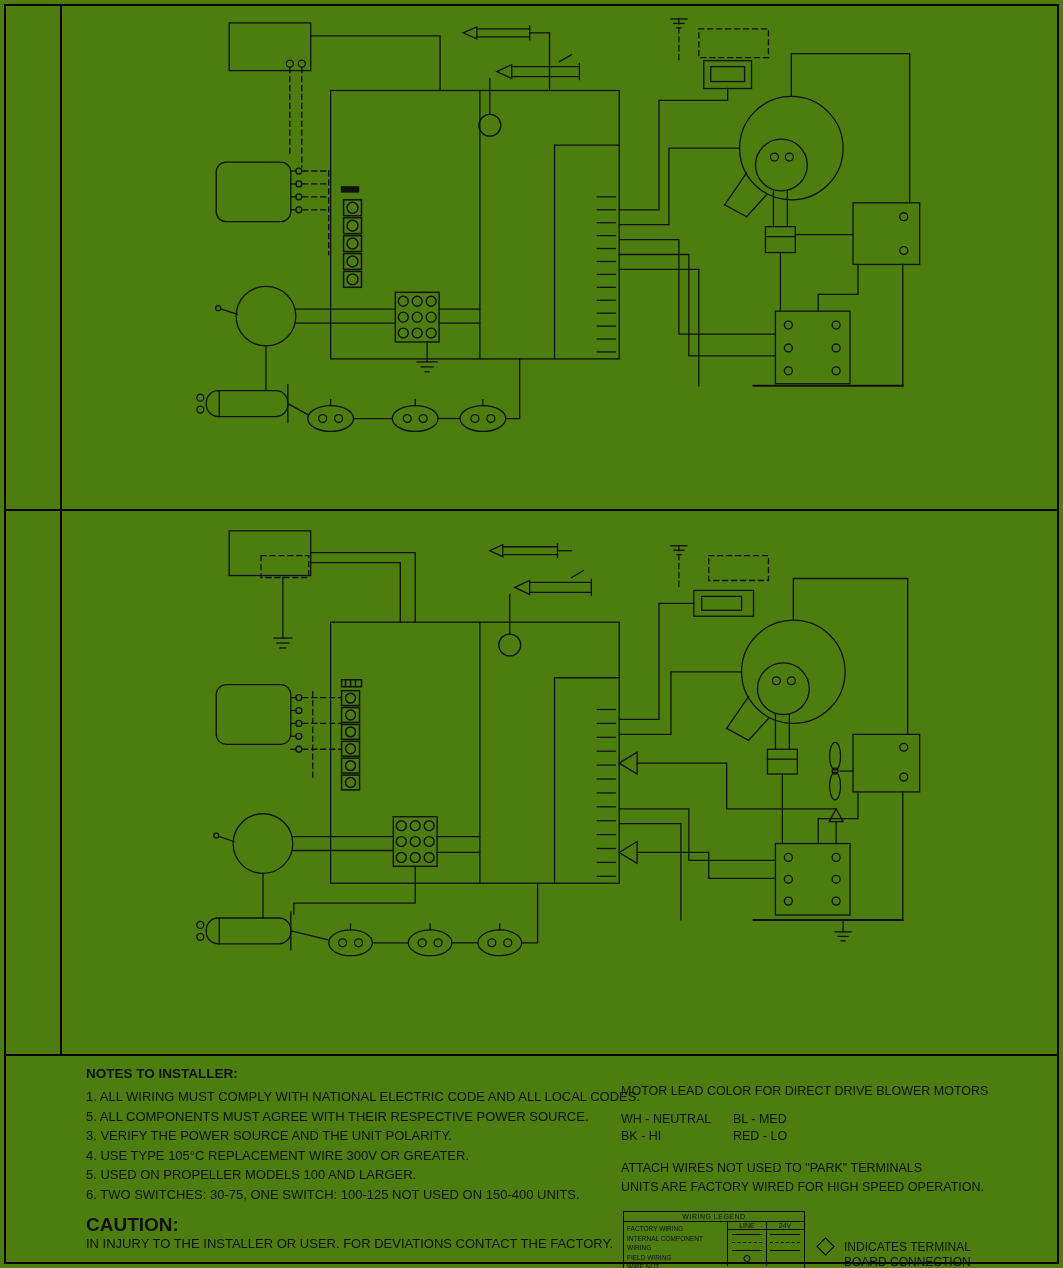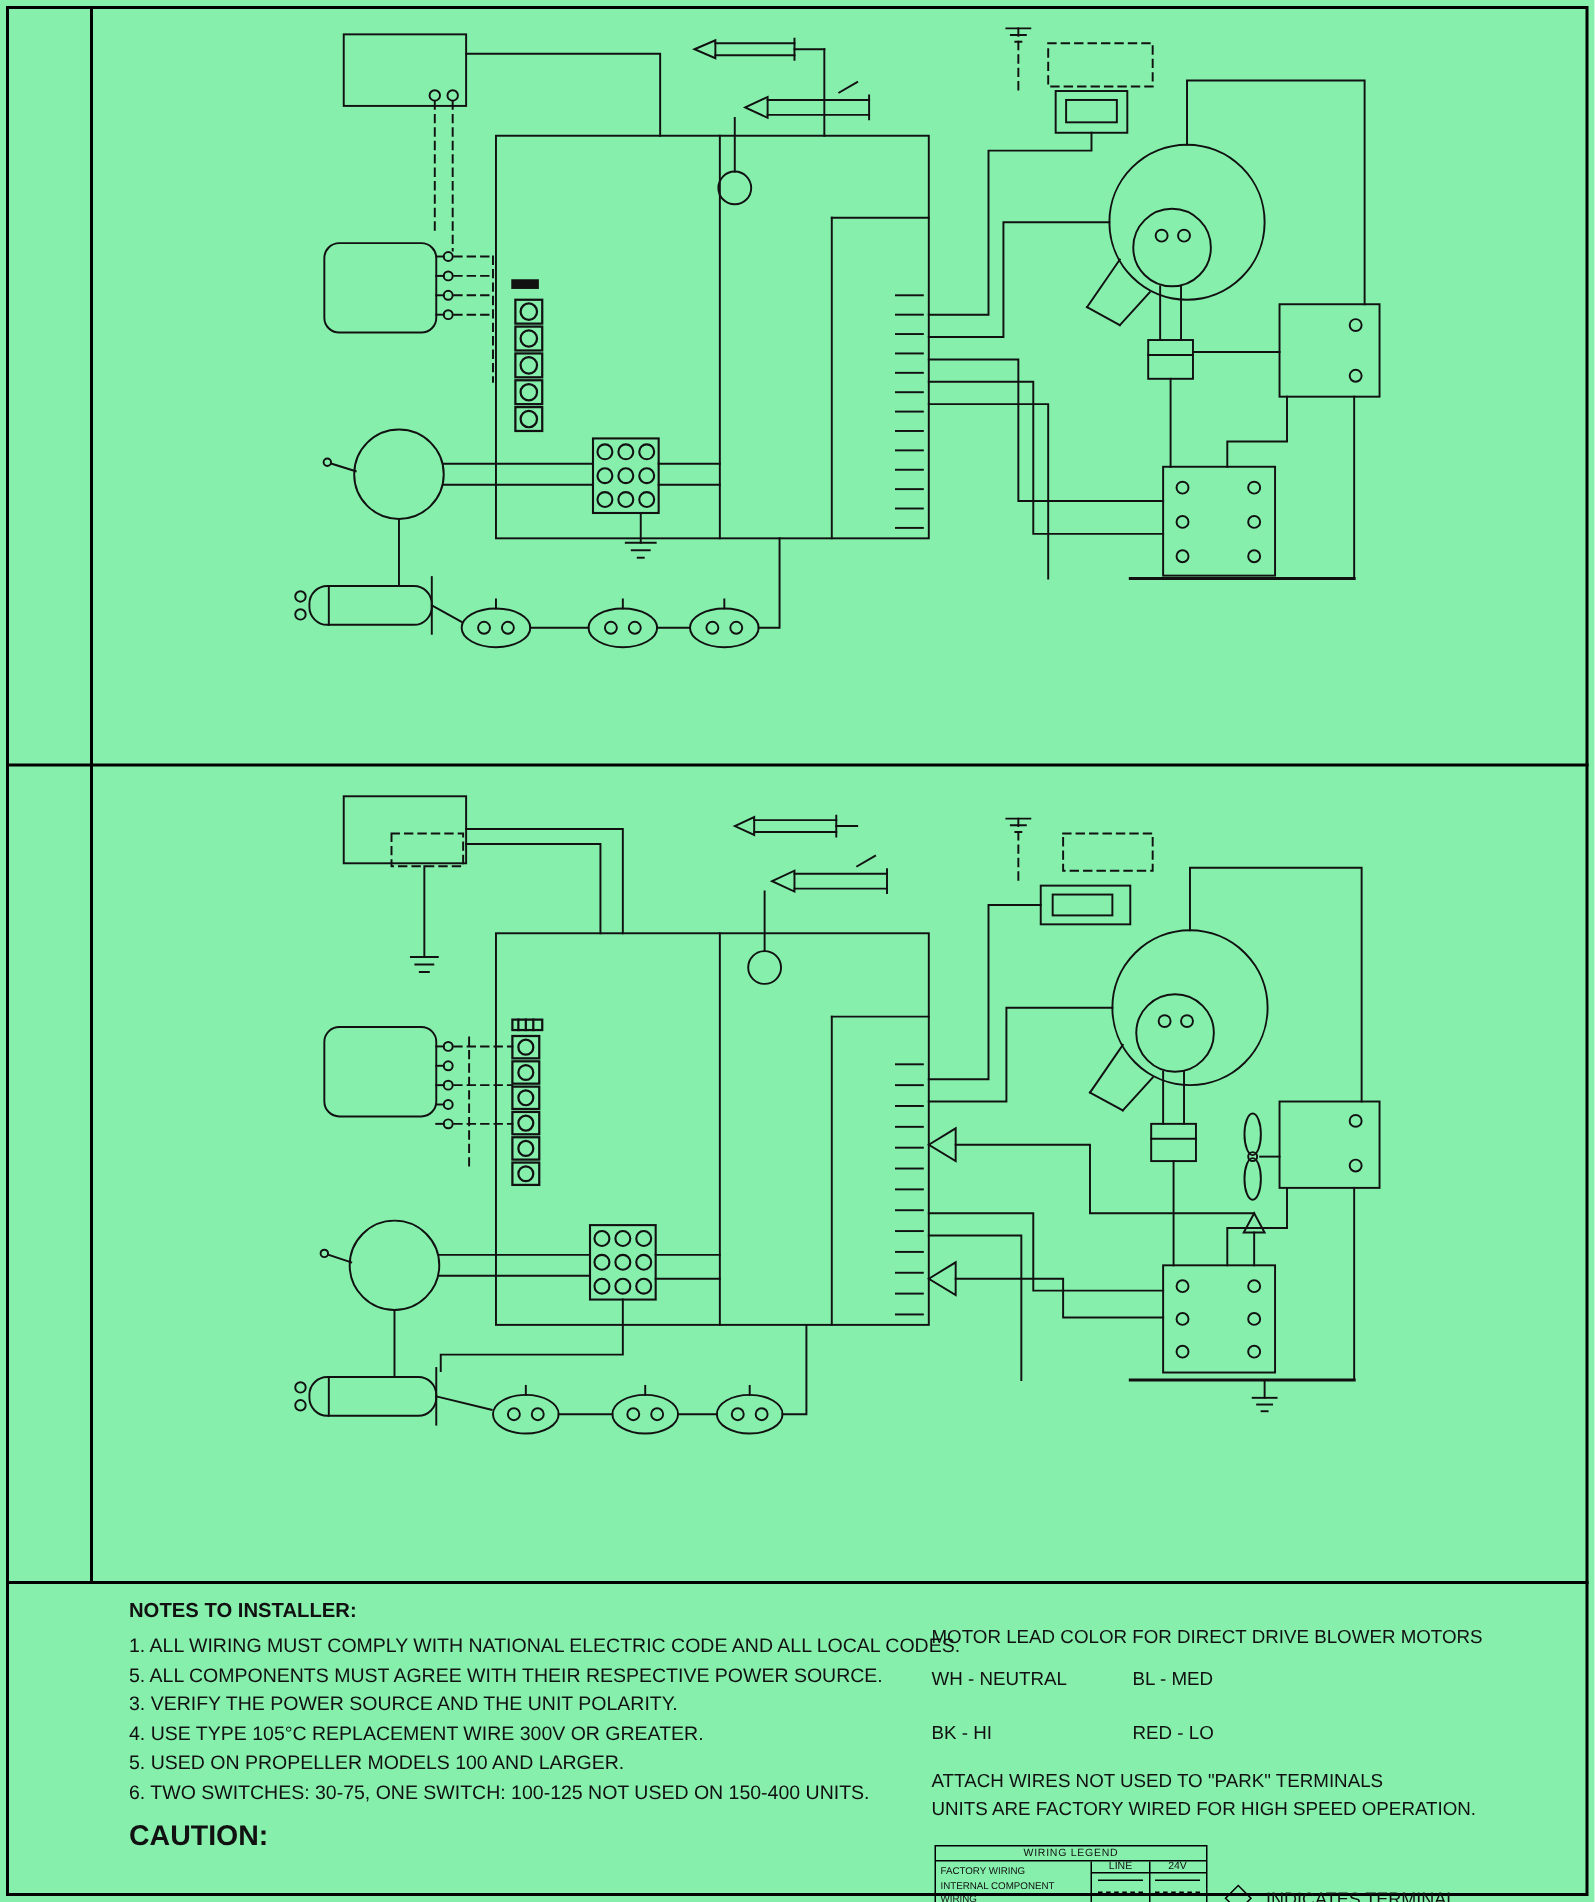--- a/index.html
+++ b/index.html
@@ -1,18 +1,18 @@
 <!DOCTYPE html>
 <html><head>
 <meta charset="utf-8">
 <style>
   html,body { margin:0; padding:0; background:#fff; }
   .page {
     position:relative; width:1063px; height:1268px;
-    background:#86efac; overflow:hidden;
+    background:#4d7c0f; overflow:hidden;
     font-family:"Liberation Sans", sans-serif; color:#111;
   }
   .outer-frame { position:absolute; left:4px; top:4px; right:4px; bottom:4px; border:2px solid #000; }
   .divider-h { position:absolute; left:4px; right:4px; height:0; border-top:2px solid #000; }
   .divider-h.one { top:509px; }
   .divider-h.two { top:1054px; }
   .divider-v { position:absolute; left:60px; top:4px; height:1050px; width:0; border-left:2px solid #000; }
 
   .panel-top    { position:absolute; left:62px; top:6px;   width:995px; height:502px; }
   .panel-bottom { position:absolute; left:62px; top:511px; width:995px; height:541px; }
@@ -22,21 +22,21 @@
 
   
   .notes-left { position:absolute; left:80px; top:10px; width:540px; }
   .notes-title { font-weight:bold; font-size:13.5px; margin-bottom:6px; }
   .note-item { font-size:13px; line-height:19.5px; white-space:nowrap; }
   .caution-title { margin-top:10px; font-weight:bold; font-size:19px; }
   .caution-line { font-size:13px; line-height:16px; white-space:nowrap; }
 
   .notes-right { position:absolute; left:615px; top:28px; width:432px; }
   .motor-title { font-size:12.5px; margin-bottom:14px; white-space:nowrap; }
-  .leads-grid { display:grid; grid-template-columns:112px auto; row-gap:3px; font-size:12.5px; margin-bottom:16px;gap:22px; }
+  .leads-grid { display:grid; grid-template-columns:112px auto; row-gap:3px; font-size:12.5px; margin-bottom:16px; }
   .park-note { font-size:12.5px; line-height:19px; white-space:nowrap; }
 
   .legend-row { position:relative; margin-top:14px; height:62px; }
   .legend-box { position:absolute; left:2px; top:0; width:182px; height:58px; border:1px solid #000; box-sizing:border-box; }
   .legend-header { font-size:7px; text-align:center; border-bottom:1px solid #000; padding:1px 0; letter-spacing:0.5px; }
   .legend-body { display:flex; height:44px; }
   .legend-labels { width:104px; border-right:1px solid #000; padding:2px 3px; font-size:6.5px; line-height:9.5px; box-sizing:border-box; }
   .legend-cols { flex:1; position:relative; }
   .legend-cols::after { content:""; position:absolute; top:0; bottom:0; left:50%; border-left:1px solid #000; }
   .legend-colhead { display:flex; font-size:7px; text-align:center; border-bottom:1px solid #000; }
@@ -495,20 +495,21 @@
 
     <div class="notes-left">
       <div class="notes-title">NOTES TO INSTALLER:</div>
       <div class="note-item">1. ALL WIRING MUST COMPLY WITH NATIONAL ELECTRIC CODE AND ALL LOCAL CODES.</div>
       <div class="note-item">5. ALL COMPONENTS MUST AGREE WITH THEIR RESPECTIVE POWER SOURCE.</div>
       <div class="note-item">3. VERIFY THE POWER SOURCE AND THE UNIT POLARITY.</div>
       <div class="note-item">4. USE TYPE 105°C REPLACEMENT WIRE 300V OR GREATER.</div>
       <div class="note-item">5. USED ON PROPELLER MODELS 100 AND LARGER.</div>
       <div class="note-item">6. TWO SWITCHES: 30-75, ONE SWITCH: 100-125 NOT USED ON 150-400 UNITS.</div>
       <div class="caution-title">CAUTION:</div>
+      <div class="caution-line">IN INJURY TO THE INSTALLER OR USER.  FOR DEVIATIONS CONTACT THE FACTORY.</div>
     </div>
 
     <div class="notes-right">
       <div class="motor-title">MOTOR LEAD COLOR FOR DIRECT DRIVE BLOWER MOTORS</div>
       <div class="leads-grid">
         <span>WH - NEUTRAL</span>
         <span>BL - MED</span>
         <span>BK - HI</span>
         <span>RED - LO</span>
       </div>

